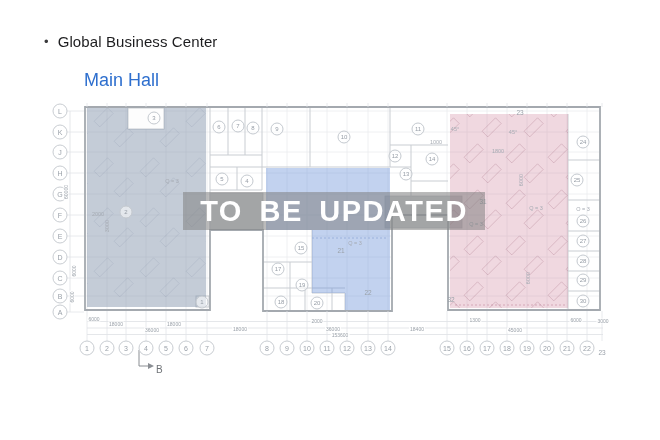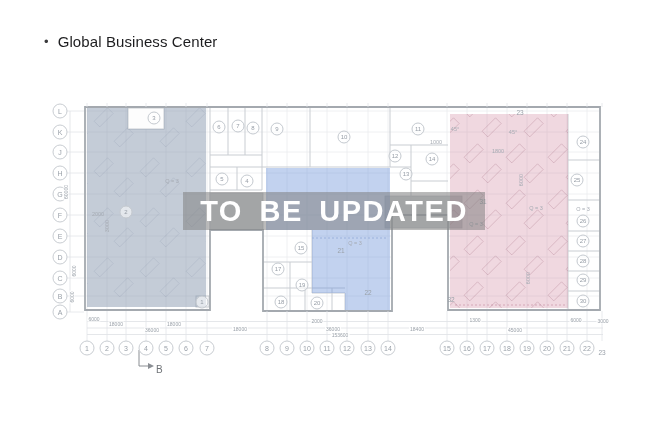--- a/index.html
+++ b/index.html
@@ -285,14 +285,15 @@
   <div class="secb">B</div>
 
   <div class="band" style="background: rgba(125, 125, 125, 0.52);">
     <span>TO BE UPDATED</span>
   </div>
 
   <div class="hdr">
     <span class="bullet">•</span>
     <span>Global Business Center</span>
   </div>
+  <div class="hall" style="color: rgb(46, 111, 206);">Main Hall</div>
 
 </div>
 
 </body></html>

